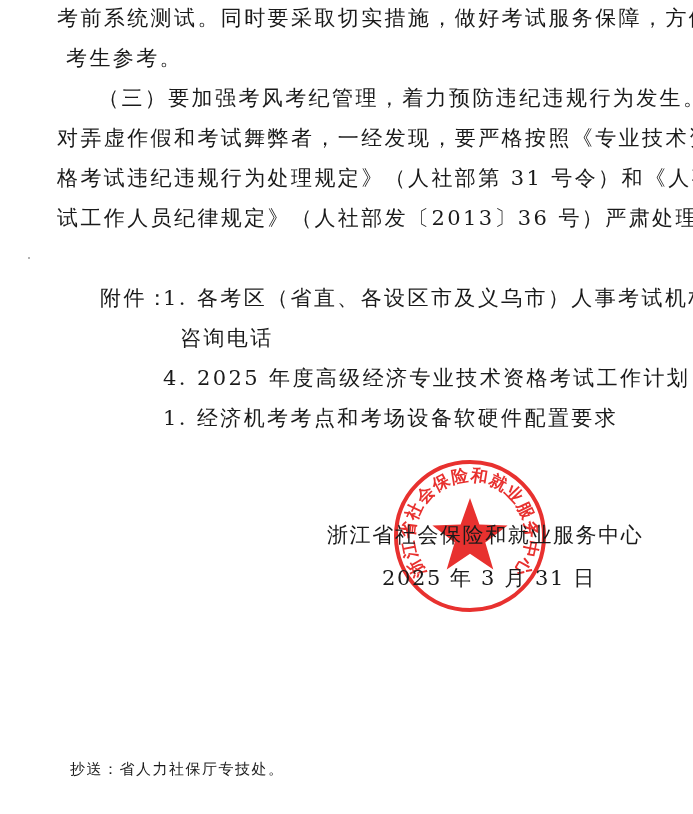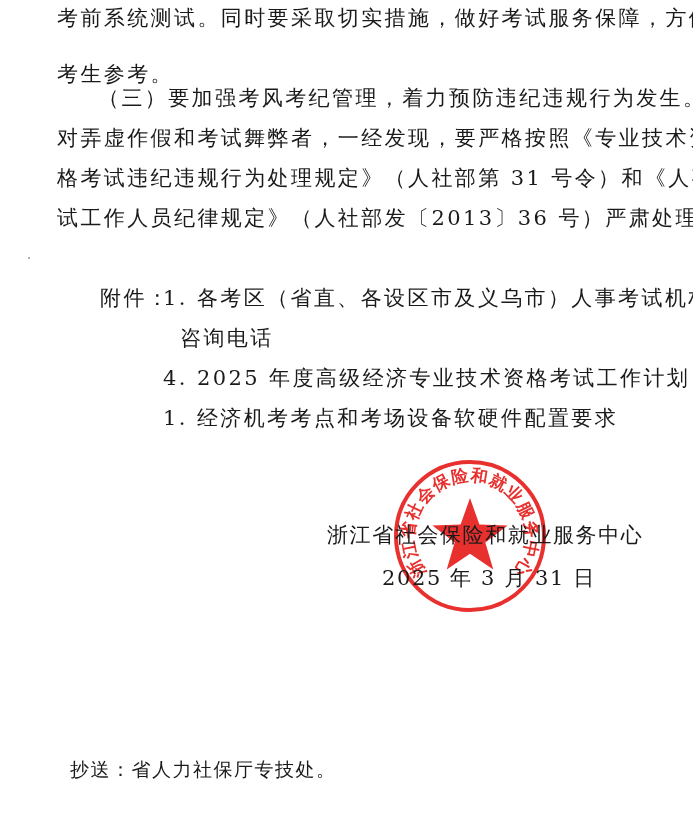--- a/index.html
+++ b/index.html
@@ -11,21 +11,21 @@
   .stamp svg { width: 100%; height: 100%; display: block; }
   .dot { position: absolute; left: 28px; top: 257px; width: 2px; height: 2px; background: #999; border-radius: 50%; }
   .sig { position: absolute; font-size: 21px; line-height: 28px; white-space: nowrap; letter-spacing: 1.6px; z-index: 2; }
 </style>
 </head>
 <body>
 
 <div>
 
   <div class="line para" style="top:4px;">考前系统测试。同时要采取切实措施，做好考试服务保障，方便</div>
-  <div class="line para" style="top:60px;">考生参考。</div>
+  <div class="line para" style="top:44px;margin-left:9px;">考生参考。</div>
   <div class="line para" style="top:84px; left:98px;">（三）要加强考风考纪管理，着力预防违纪违规行为发生。</div>
   <div class="line para" style="top:124px;">对弄虚作假和考试舞弊者，一经发现，要严格按照《专业技术资</div>
   <div class="line para" style="top:164px;">格考试违纪违规行为处理规定》（人社部第 31 号令）和《人事考</div>
   <div class="line para" style="top:204px;">试工作人员纪律规定》（人社部发〔2013〕36 号）严肃处理。</div>
 
   <div class="dot"></div>
 
   <div class="line" style="top:284px; left:100px;font-family:Liberation Serif, serif;">附件：</div>
   <div class="line" style="top:284px; left:163px;">1. 各考区（省直、各设区市及义乌市）人事考试机构</div>
   <div class="line" style="top:324px; left:180px;">咨询电话</div>
@@ -41,15 +41,15 @@
       <text font-size="17" fill="#e8312f" font-weight="bold" font-family="DejaVu Sans, sans-serif" letter-spacing="1">
         <textPath href="#sealArc" startOffset="50%" text-anchor="middle">浙江省社会保险和就业服务中心</textPath>
       </text>
       <polygon points="78,40 87.4,66.6 115.6,67.4 93.3,84.6 101.3,111.6 78,95.8 54.7,111.6 62.7,84.6 40.4,67.4 68.6,66.6" fill="#e8312f"></polygon>
     </svg>
   </div>
 
   <div class="sig" style="top:521px; left:327px;">浙江省社会保险和就业服务中心</div>
   <div class="sig" style="top:564px; left:382px;">2025 年 3 月 31 日</div>
 
-  <div class="line" style="top:755px; left:70px; font-size:19px; letter-spacing:1.5px;">抄送：省人力社保厅专技处。</div>
+  <div class="line" style="top:755px; left:70px; font-size:15px; letter-spacing:1.5px;">抄送：省人力社保厅专技处。</div>
 
 </div>
 
 </body></html>

